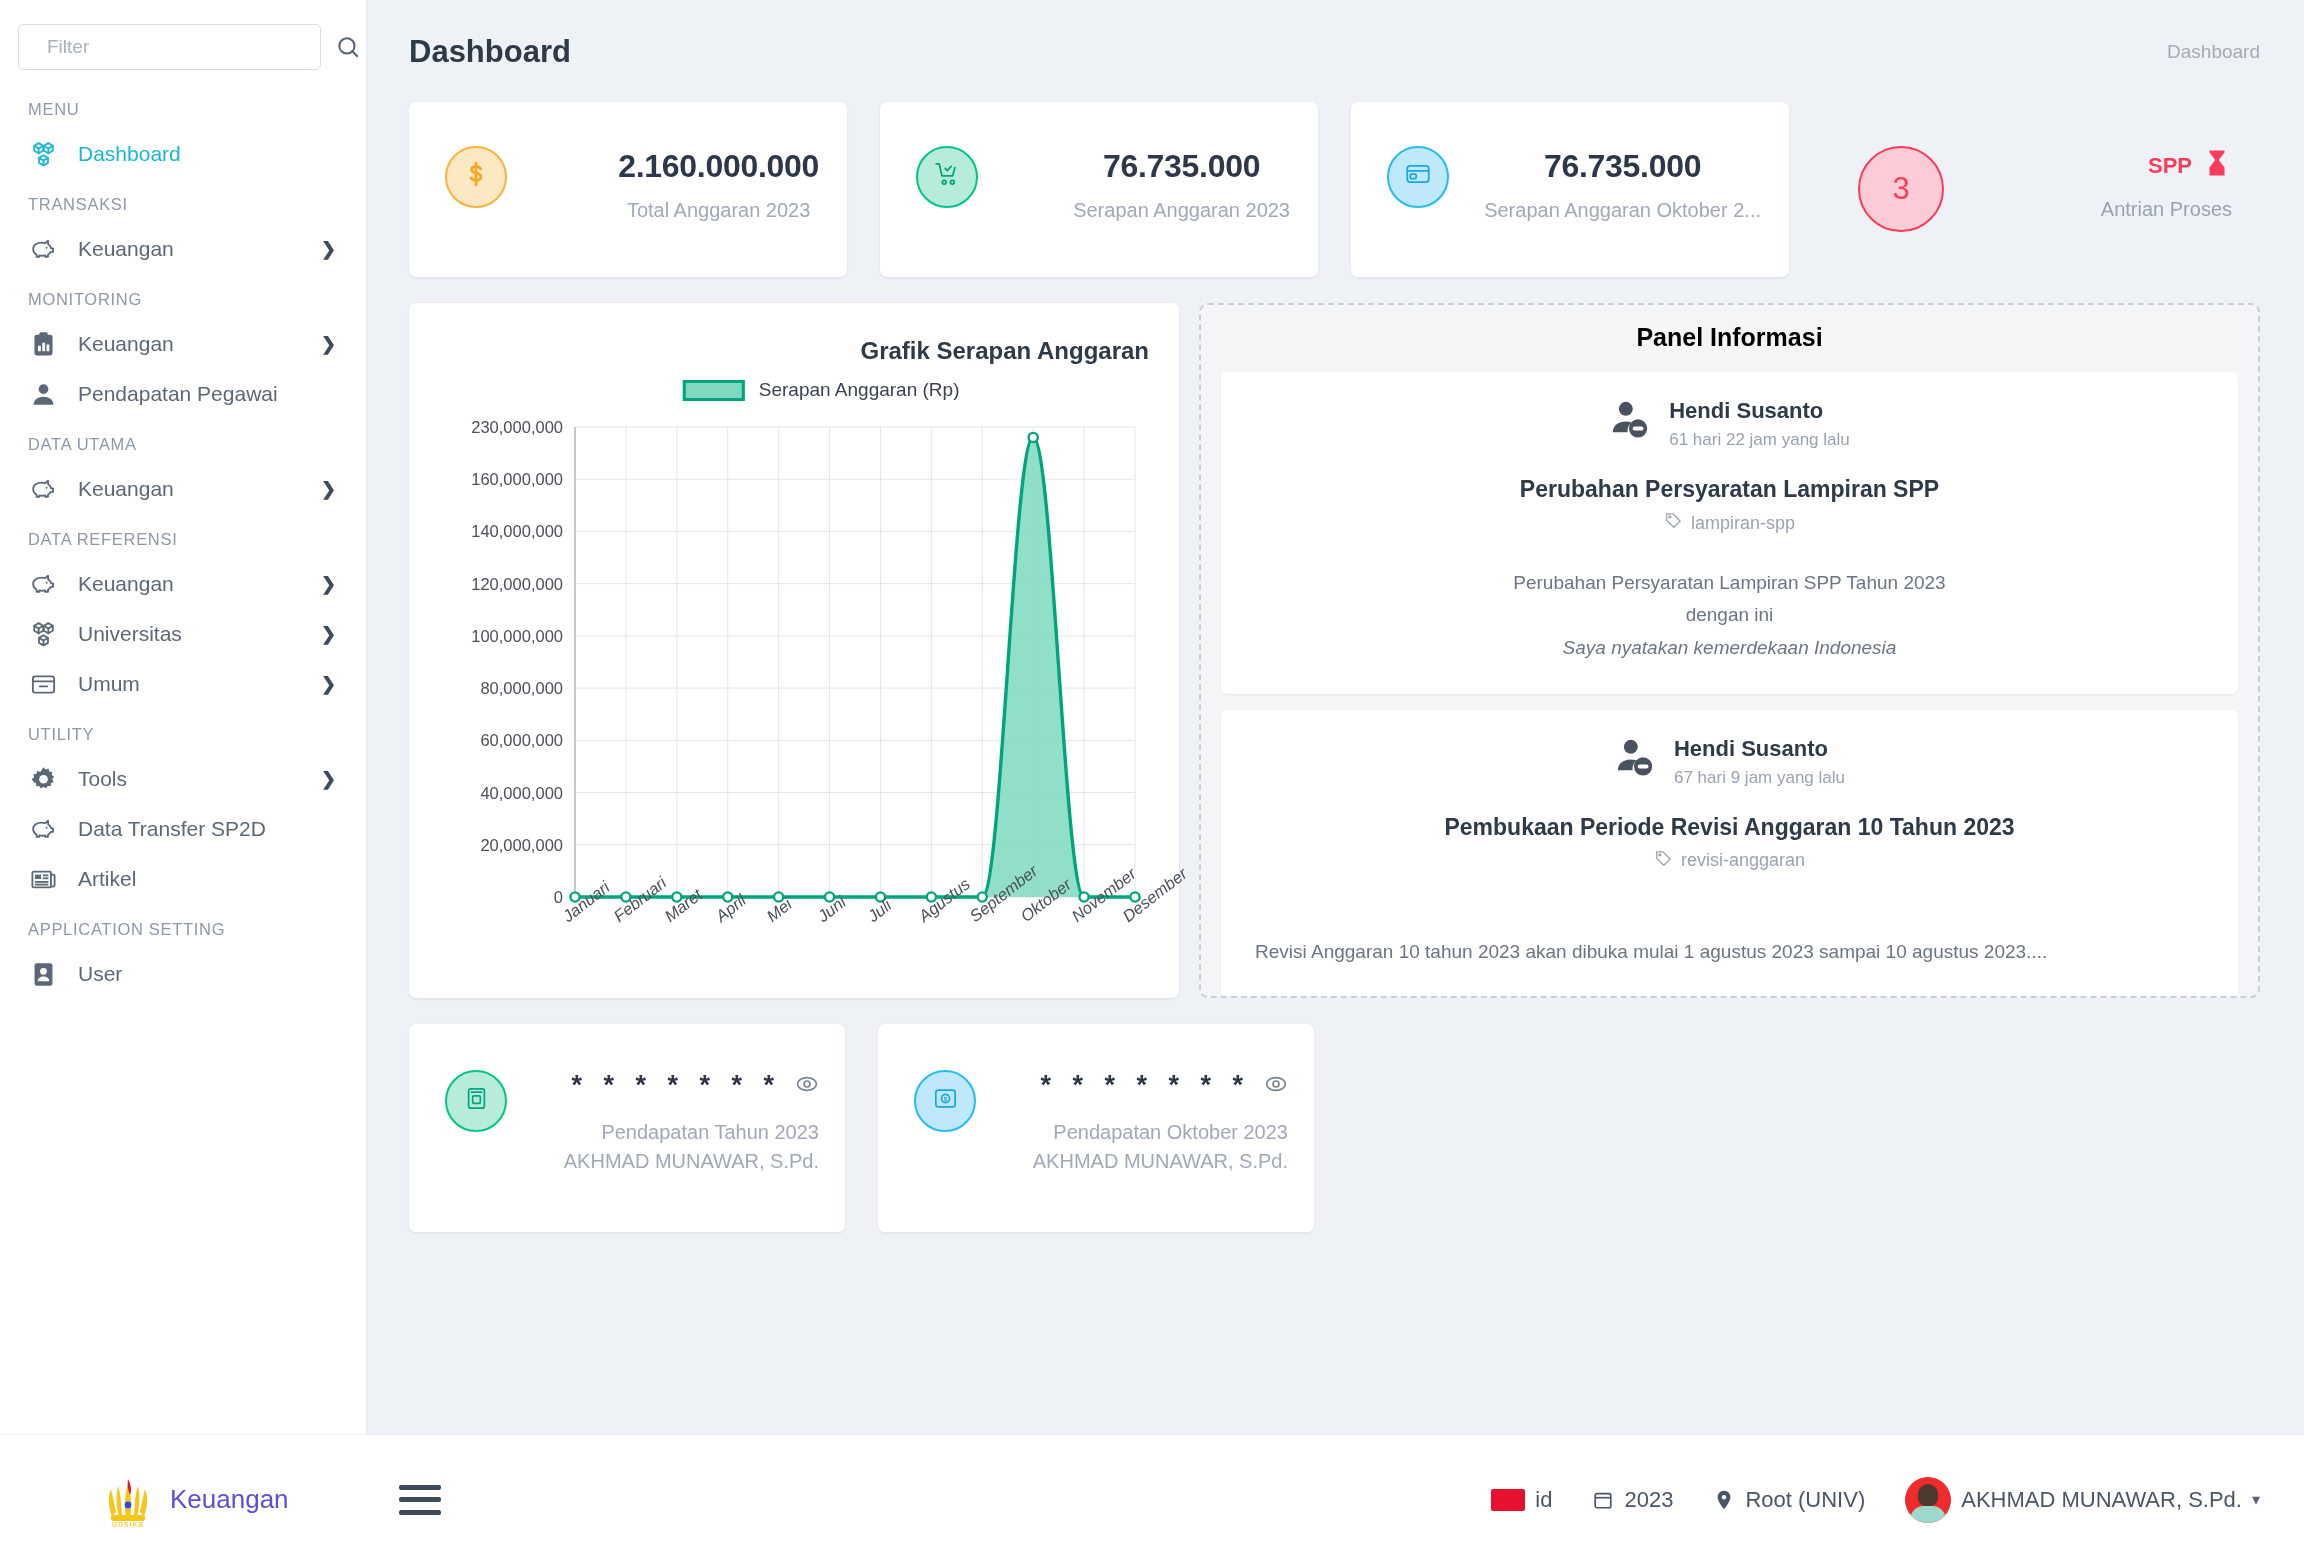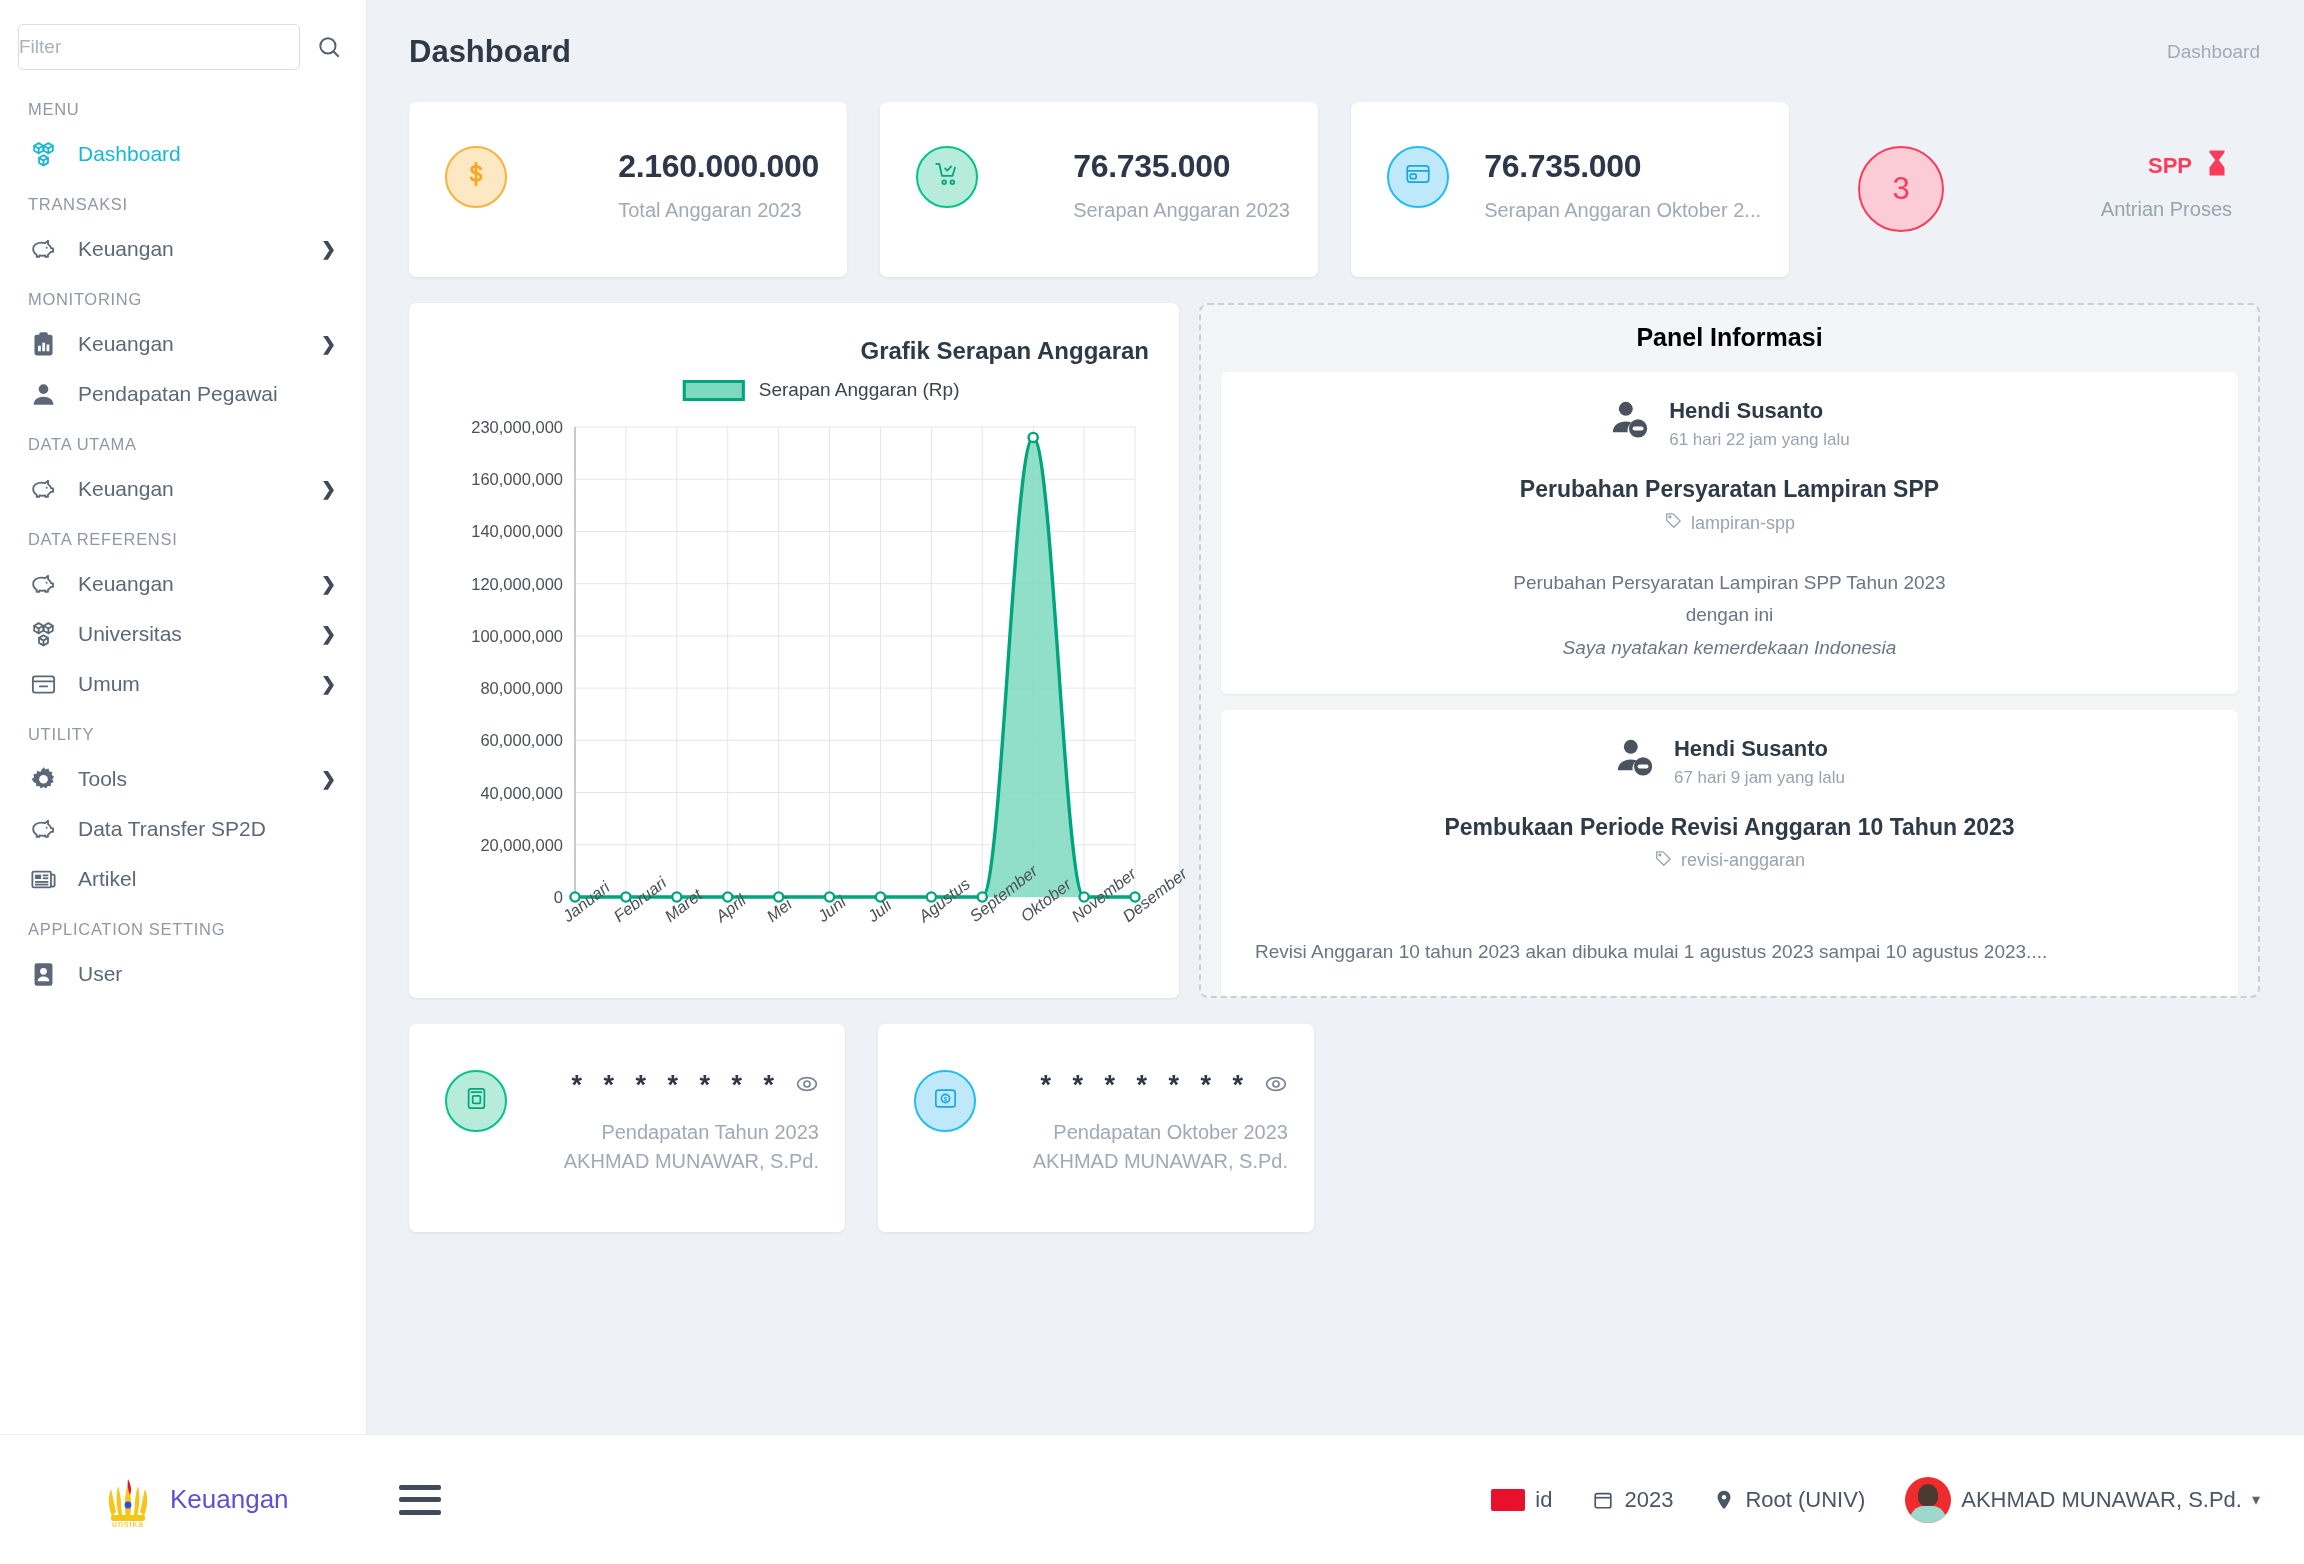--- a/index.html
+++ b/index.html
@@ -20,21 +20,21 @@
     overflow: hidden;
   }
   #filter-row {
     display: flex; align-items: center;
     padding: 24px 22px 14px 18px;
     gap: 14px;
   }
   #filter-input {
     flex: 1; height: 46px;
     border: 1px solid #d9dde3; border-radius: 5px;
-    padding: 0 0;
+    padding: 0 28px;
     font-size: 19px; color: #55606e;
     font-family: "Liberation Sans", sans-serif;
     background: #fff; outline: none;
   }
   #filter-input::placeholder { color: #a9b1bd; }
   .search-btn {
     width: 30px; height: 30px; background: none; border: none;
     cursor: pointer; display: flex; align-items: center; justify-content: center;
     color: #55606e; padding: 0;
   }
@@ -85,21 +85,21 @@
     display: flex; align-items: flex-start; padding: 44px 28px 0 36px;
     position: relative;
   }
   .stat-card.plain { background: transparent; box-shadow: none; }
   .stat-bubble {
     width: 62px; height: 62px; border-radius: 50%;
     display: flex; align-items: center; justify-content: center;
     flex: 0 0 62px; font-size: 24px; font-weight: 700;
   }
   .stat-bubble.big { width: 86px; height: 86px; flex: 0 0 86px; font-size: 31px; font-weight: 400; }
-  .stat-text { margin-left: auto; text-align: left; padding-top: 2px; }
+  .stat-text { margin-left: auto; text-align: center; padding-top: 2px; }
   .stat-value { font-size: 32px; font-weight: 700; color: #2d3748; letter-spacing: -.3px; }
   .stat-label { font-size: 20px; color: #a0a9b6; margin-top: 14px; white-space: nowrap; }
   .spp-value { font-size: 22px; font-weight: 700; color: #fa3c5c; display:flex; align-items:center; gap:10px; justify-content:flex-end;}
   .spp-label { font-size: 20px; color: #9aa3b0; margin-top: 14px; }
 
   
   #mid-row { display: flex; gap: 20px; padding: 26px 44px 0 42px; }
   #chart-card {
     width: 770px; height: 695px; background: #fff;
     border-radius: 7px; box-shadow: 0 1px 3px rgba(40,50,70,.09);

